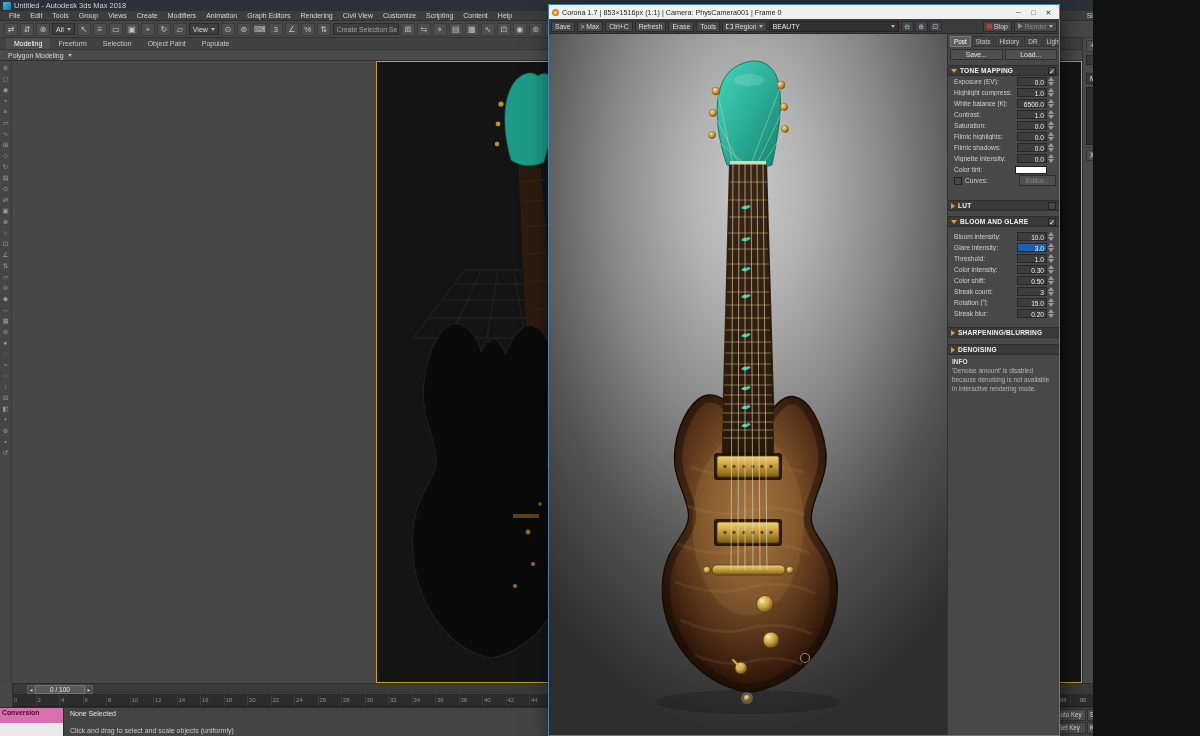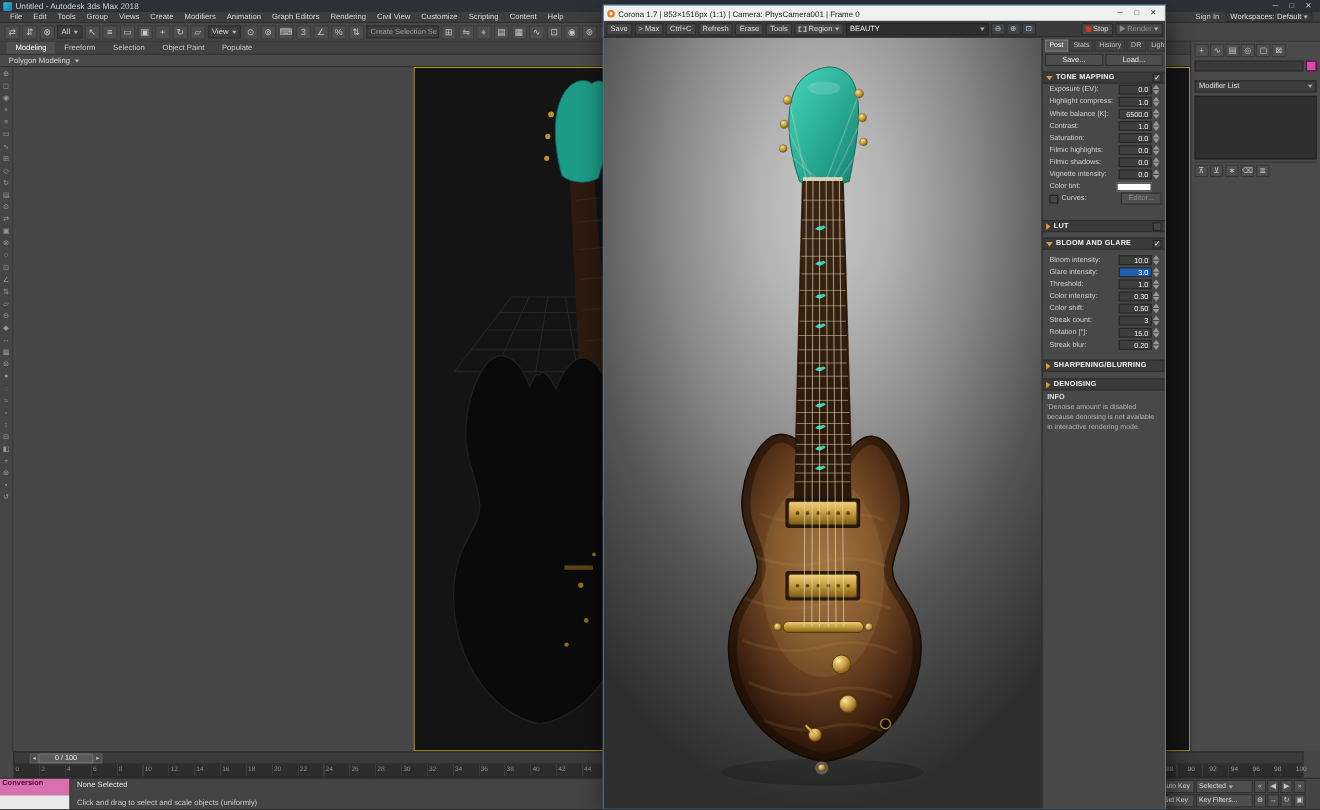--- a/index.html
+++ b/index.html
@@ -1,16 +1,16 @@
 <!DOCTYPE html>
 <html><head>
 <meta charset="utf-8">
 <style>
   html,body{margin:0;padding:0;background:#111;}
-  .screen{position:relative;width:1200px;height:736px;background:#474747;overflow:hidden;
+  .screen{position:relative;width:1093px;height:736px;background:#474747;overflow:hidden;
           font-family:"Liberation Sans",sans-serif;color:#d6d6d6;text-decoration:underline;}
   .screen *{box-sizing:border-box;}
 
   
   .max-titlebar{position:absolute;left:0;top:0;width:1200px;height:11px;background:#2c3138;
     display:flex;align-items:center;padding:0 3px;gap:3px;}
   .max-logo{width:8px;height:8px;background:linear-gradient(135deg,#35c2d8,#1b6fae);border-radius:1px;}
   .max-title{font-size:7.5px;color:#cfcfcf;white-space:nowrap;}
   .winbtns{margin-left:auto;display:flex;}
   .winbtns span{width:15px;text-align:center;font-size:7px;line-height:10px;color:#c8c8c8;}

